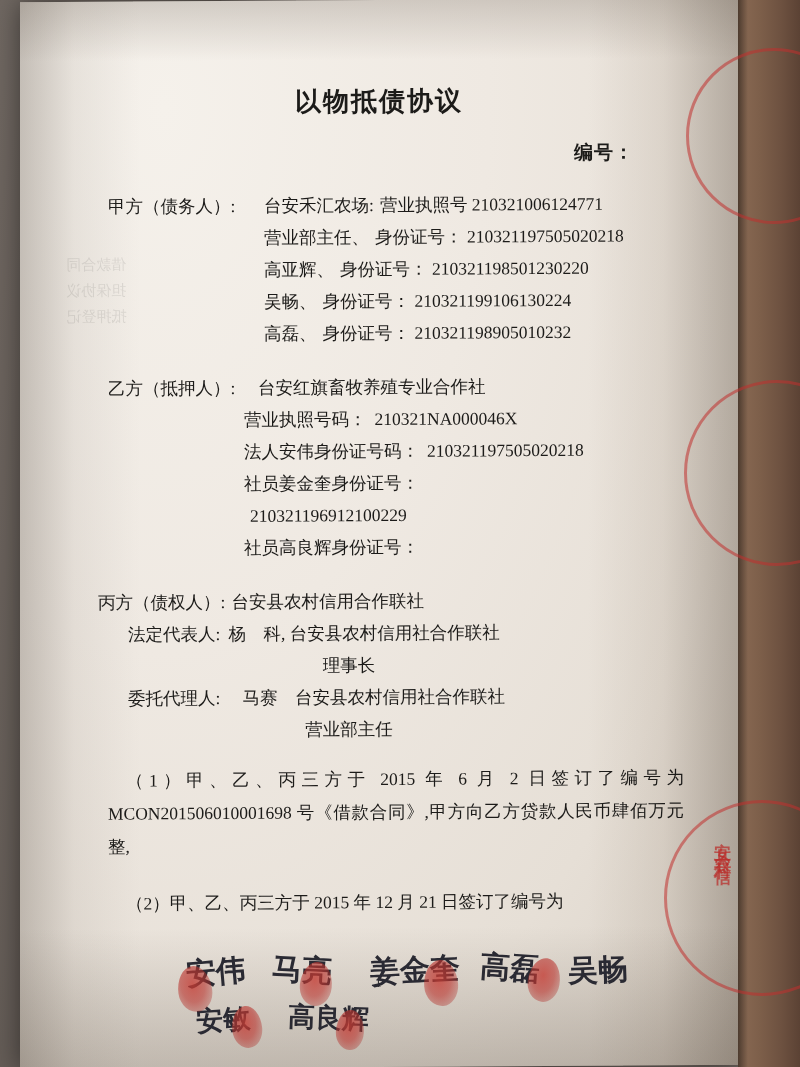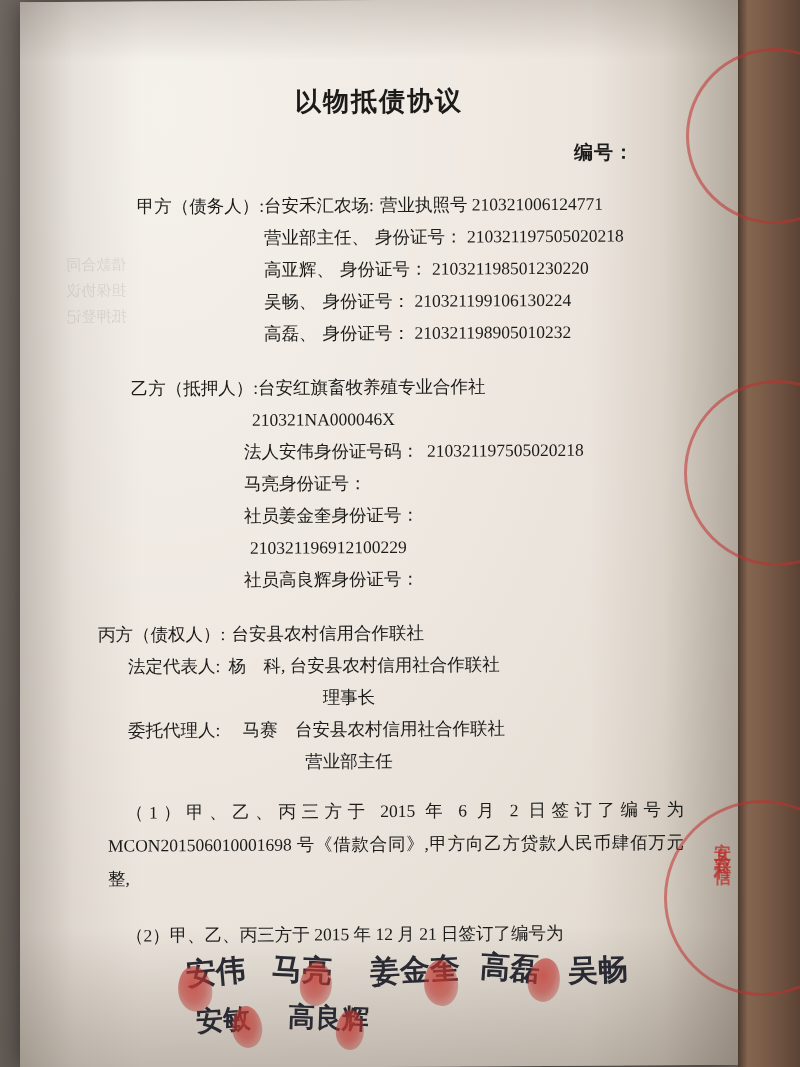--- a/index.html
+++ b/index.html
@@ -128,21 +128,20 @@
   .row {
     display: flex;
     padding-left: 88px;
     white-space: nowrap;
   }
   .row.ind1 { padding-left: 108px; }
   .row.ind2 { padding-left: 244px; }
   .row.ind3 { padding-left: 224px; }
   .label {
     flex: 0 0 auto;
-    text-align: right;
   }
   .val {
     flex: 0 0 auto;
   }
   .center-line {
     text-align: center;
     padding-right: 60px;
   }
   .para {
     padding-left: 88px;
@@ -247,28 +246,28 @@
           <span class="val" style="padding-left:6px">身份证号： 210321198905010232</span>
         </div>
       </div>
 
       <div class="block">
         <div class="row">
           <span class="label" style="width:150px">乙方（抵押人）:</span>
           <span class="val">台安红旗畜牧养殖专业合作社</span>
         </div>
         <div class="row ind3">
+          <span class="val">营业执照号码：</span>
           <span class="val" style="padding-left:8px">210321NA000046X</span>
         </div>
         <div class="row ind3">
           <span class="val">法人安伟身份证号码：</span>
           <span class="val" style="padding-left:8px">210321197505020218</span>
         </div>
         <div class="row ind3">
-          <span class="val">马亮身份证号：</span>
         </div>
         <div class="row ind3">
           <span class="val">社员姜金奎身份证号：</span>
         </div>
         <div class="row ind3">
           <span class="val" style="padding-left:6px">210321196912100229</span>
         </div>
         <div class="row ind3">
           <span class="val">社员高良辉身份证号：</span>
         </div>

